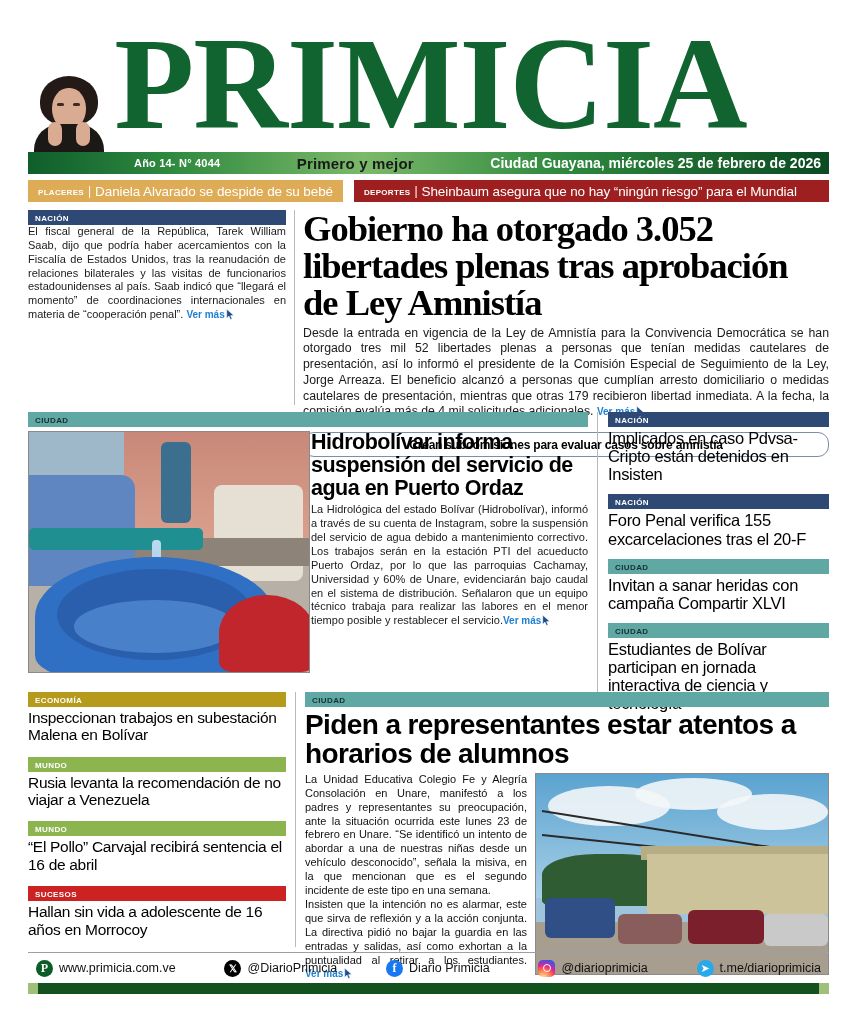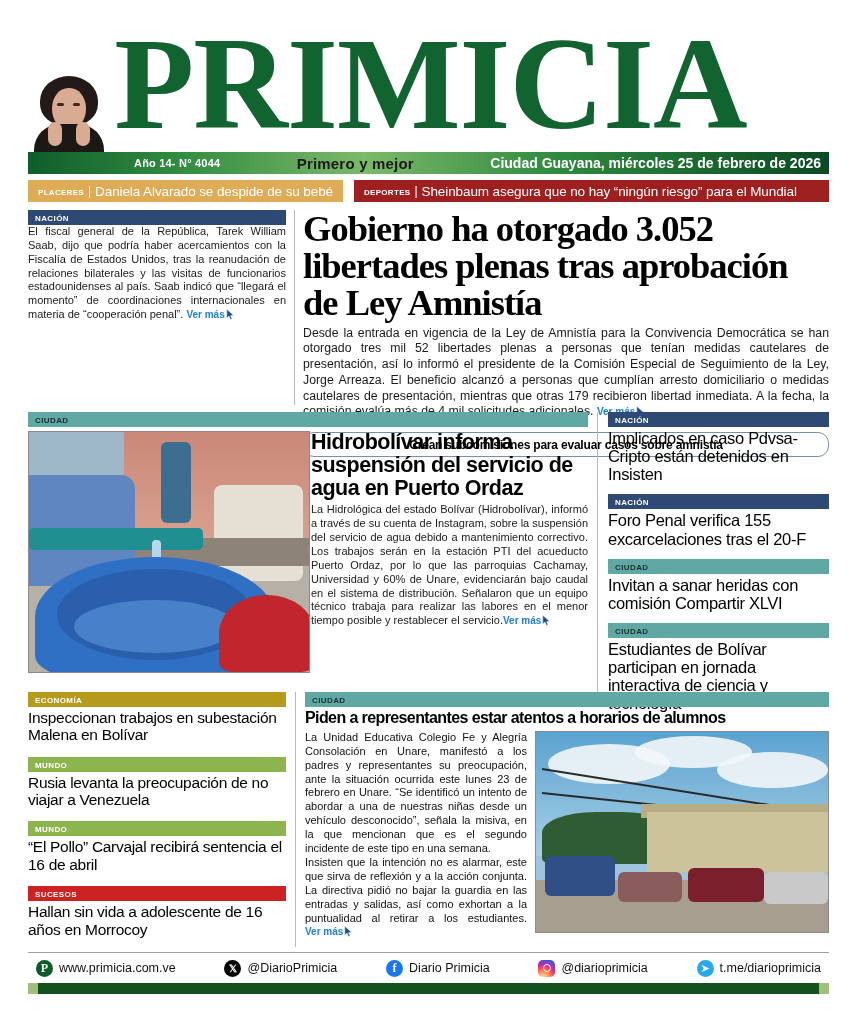--- a/index.html
+++ b/index.html
@@ -145,21 +145,21 @@
     letter-spacing:-.3px;color:#000;
   }
 
   
   .botrow{position:absolute;left:28px;top:692px;width:801px;height:255px;display:flex;}
   .bot-left{width:258px;}
   .bot-left .brief{margin-bottom:13px;}
   .bot-left .brief h3{font-size:15.5px;line-height:1.12;}
   .bot-right{flex:1;padding-left:9px;border-left:1px solid #b9b9b9;margin-left:9px;}
   .hl-bot{
-    font-size:16px;font-weight:bold;line-height:1.05;letter-spacing:-.6px;
+    font-size:28px;font-weight:bold;line-height:1.05;letter-spacing:-.6px;
     margin:3px 0 4px 0;color:#000;
   }
   .bot-flow{display:flex;}
   .bot-col{width:222px;font-size:11px;line-height:1.265;text-align:justify;}
   .bot-photo{
     flex:1;margin-left:8px;height:200px;border:1px solid #8a8a8a;position:relative;overflow:hidden;
     background:#9fc4dd;
   }
 
   
@@ -299,40 +299,40 @@
       <div class="brief">
         <div class="seclabel sec-nacion">Nación</div>
         <h3>Implicados en caso Pdvsa-Cripto están detenidos en Insisten</h3>
       </div>
       <div class="brief">
         <div class="seclabel sec-nacion">Nación</div>
         <h3>Foro Penal verifica 155 excarcelaciones tras el 20-F</h3>
       </div>
       <div class="brief">
         <div class="seclabel sec-ciudad">Ciudad</div>
-        <h3>Invitan a sanar heridas con comisión Compartir XLVI</h3>
+        <h3>Invitan a sanar heridas con campaña Compartir XLVI</h3>
       </div>
       <div class="brief">
         <div class="seclabel sec-ciudad">Ciudad</div>
         <h3>Estudiantes de Bolívar participan en jornada interactiva de ciencia y tecnología</h3>
       </div>
     </div>
 
   </div>
 
   <div class="botrow">
 
     <div class="bot-left">
       <div class="brief">
         <div class="seclabel sec-economia">Economía</div>
         <h3>Inspeccionan trabajos en subestación Malena en Bolívar</h3>
       </div>
       <div class="brief">
         <div class="seclabel sec-mundo">Mundo</div>
-        <h3>Rusia levanta la preocupación de no viajar a Venezuela</h3>
+        <h3>Rusia levanta la recomendación de no viajar a Venezuela</h3>
       </div>
       <div class="brief">
         <div class="seclabel sec-mundo">Mundo</div>
         <h3>“El Pollo” Carvajal recibirá sentencia el 16 de abril</h3>
       </div>
       <div class="brief">
         <div class="seclabel sec-sucesos">Sucesos</div>
         <h3>Hallan sin vida a adolescente de 16 años en Morrocoy</h3>
       </div>
     </div>

